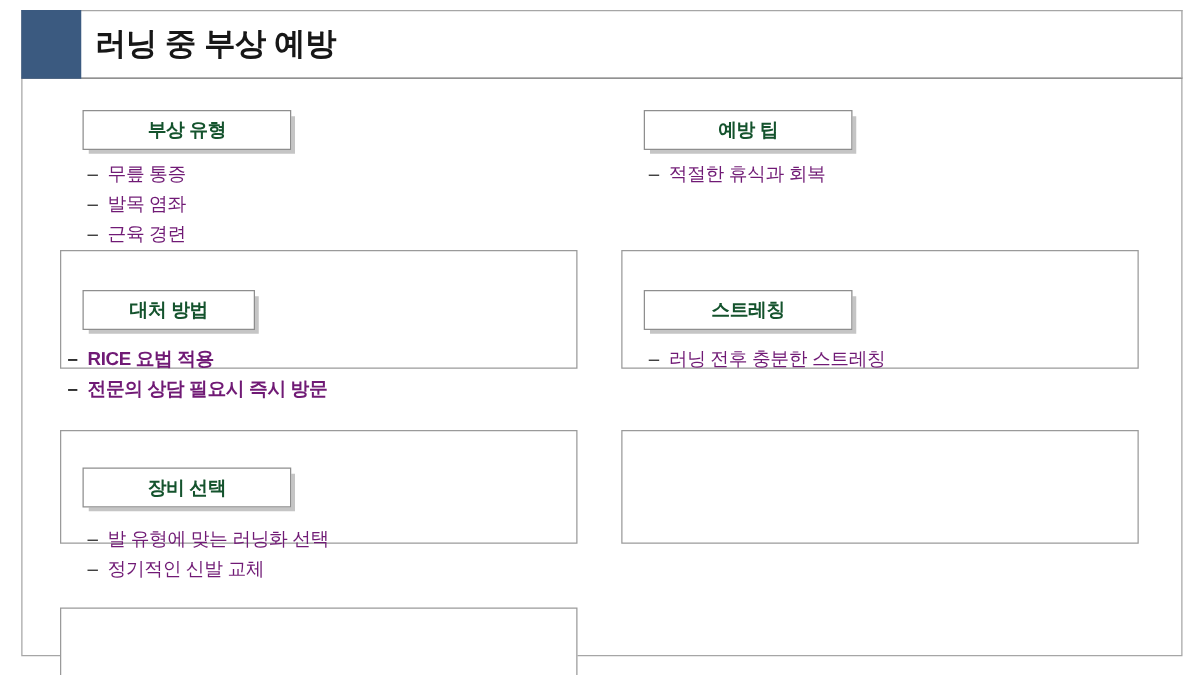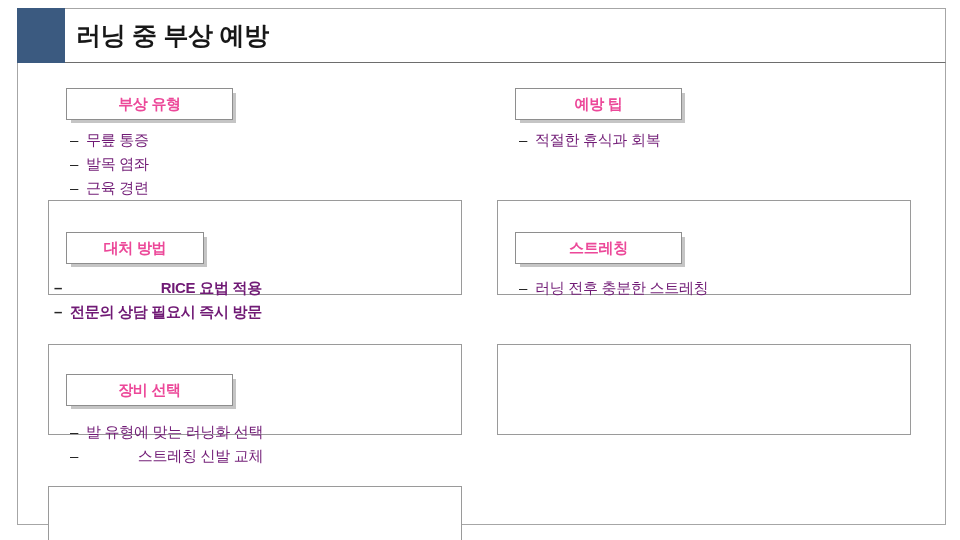--- a/index.html
+++ b/index.html
@@ -11,21 +11,20 @@
     font-family: "Liberation Sans", "DejaVu Sans", sans-serif;
     -webkit-font-smoothing: antialiased;
   }
 
   #slide {
     position: relative;
     width: 960px;
     height: 540px;
     background: #ffffff;
     overflow: hidden;
-    text-align: right;
   }
 
   
   .outer-frame {
     position: absolute;
     left: 17px;
     top: 8px;
     width: 929px;
     height: 517px;
     border: 1px solid #a6a6a6;
@@ -86,21 +85,21 @@
     background: #ffffff;
     z-index: 5;
     box-shadow: 4px 4px 0 -1px rgba(150,150,150,0.55);
     display: flex;
     align-items: center;
     justify-content: center;
   }
   .card-head-label {
     font-size: 15px;
     font-weight: bold;
-    color: #ec4899;
+    color: #14532d;
     letter-spacing: -0.3px;
     white-space: nowrap;
   }
   .card-list {
     position: absolute;
     z-index: 6;
     margin: 0;
     padding: 0;
     list-style: none;
   }
@@ -203,17 +202,17 @@
     </ul>
   </div>
 
   <div class="card" id="card-4">
     <div class="card-body"></div>
     <div class="card-head">
       <span class="card-head-label">장비 선택</span>
     </div>
     <ul class="card-list">
       <li>발 유형에 맞는 러닝화 선택</li>
-      <li>스트레칭 신발 교체</li>
+      <li>정기적인 신발 교체</li>
     </ul>
   </div>
 
 </div>
 
 </body></html>

